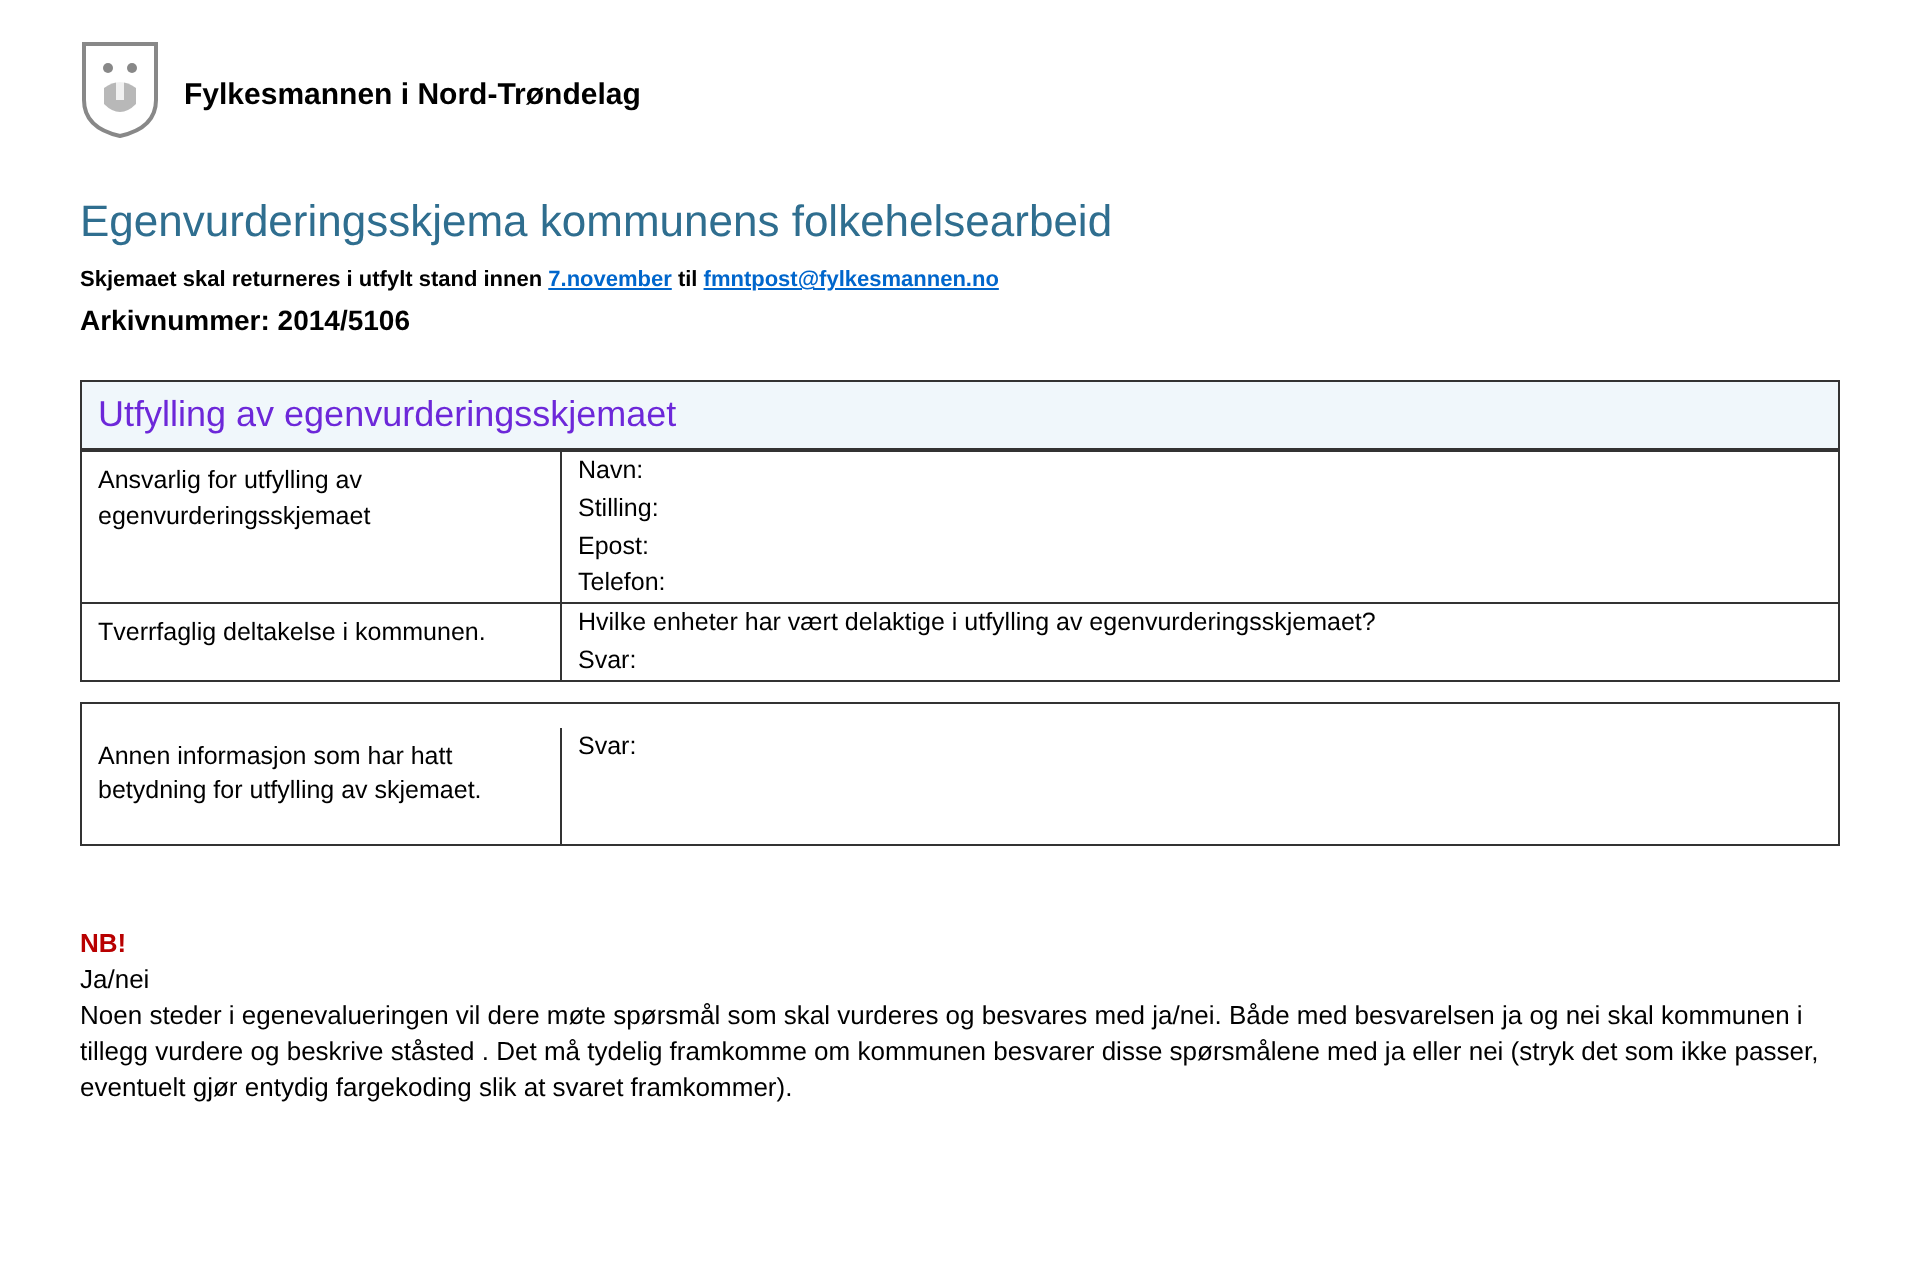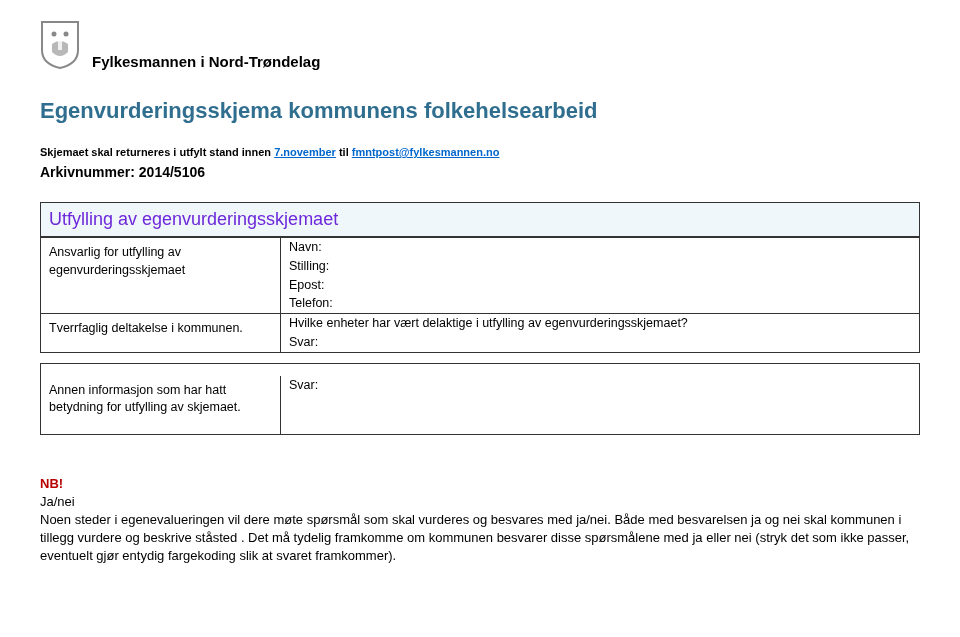--- a/index.html
+++ b/index.html
@@ -8,41 +8,41 @@
     padding: 0;
     font-family: Verdana, Geneva, sans-serif;
     background: #fff;
     width: 960px;
   }
   .page {
     padding: 20px 40px 30px 40px;
   }
   .header {
     display: flex;
-    align-items: flex-end;
+    align-items: center;
     gap: 12px;
     margin-bottom: 28px;
   }
   .crest {
     width: 40px;
     height: 50px;
     position: relative;
     flex-shrink: 0;
   }
   .org-name {
     font-size: 15px;
     font-weight: bold;
     color: #000;
     padding-top: 4px;
   }
   .title {
     font-size: 22px;
-    font-weight: bold;
+    font-weight: normal;
     color: #2f6e8f;
-    margin: 0 0 22px 0;
+    margin: 0 0 10px 0;
   }
   .intro {
     font-size: 11px;
     font-weight: bold;
     color: #000;
     margin: 0 0 4px 0;
   }
   .intro a, .email-link {
     color: #0066cc;
     text-decoration: underline;

